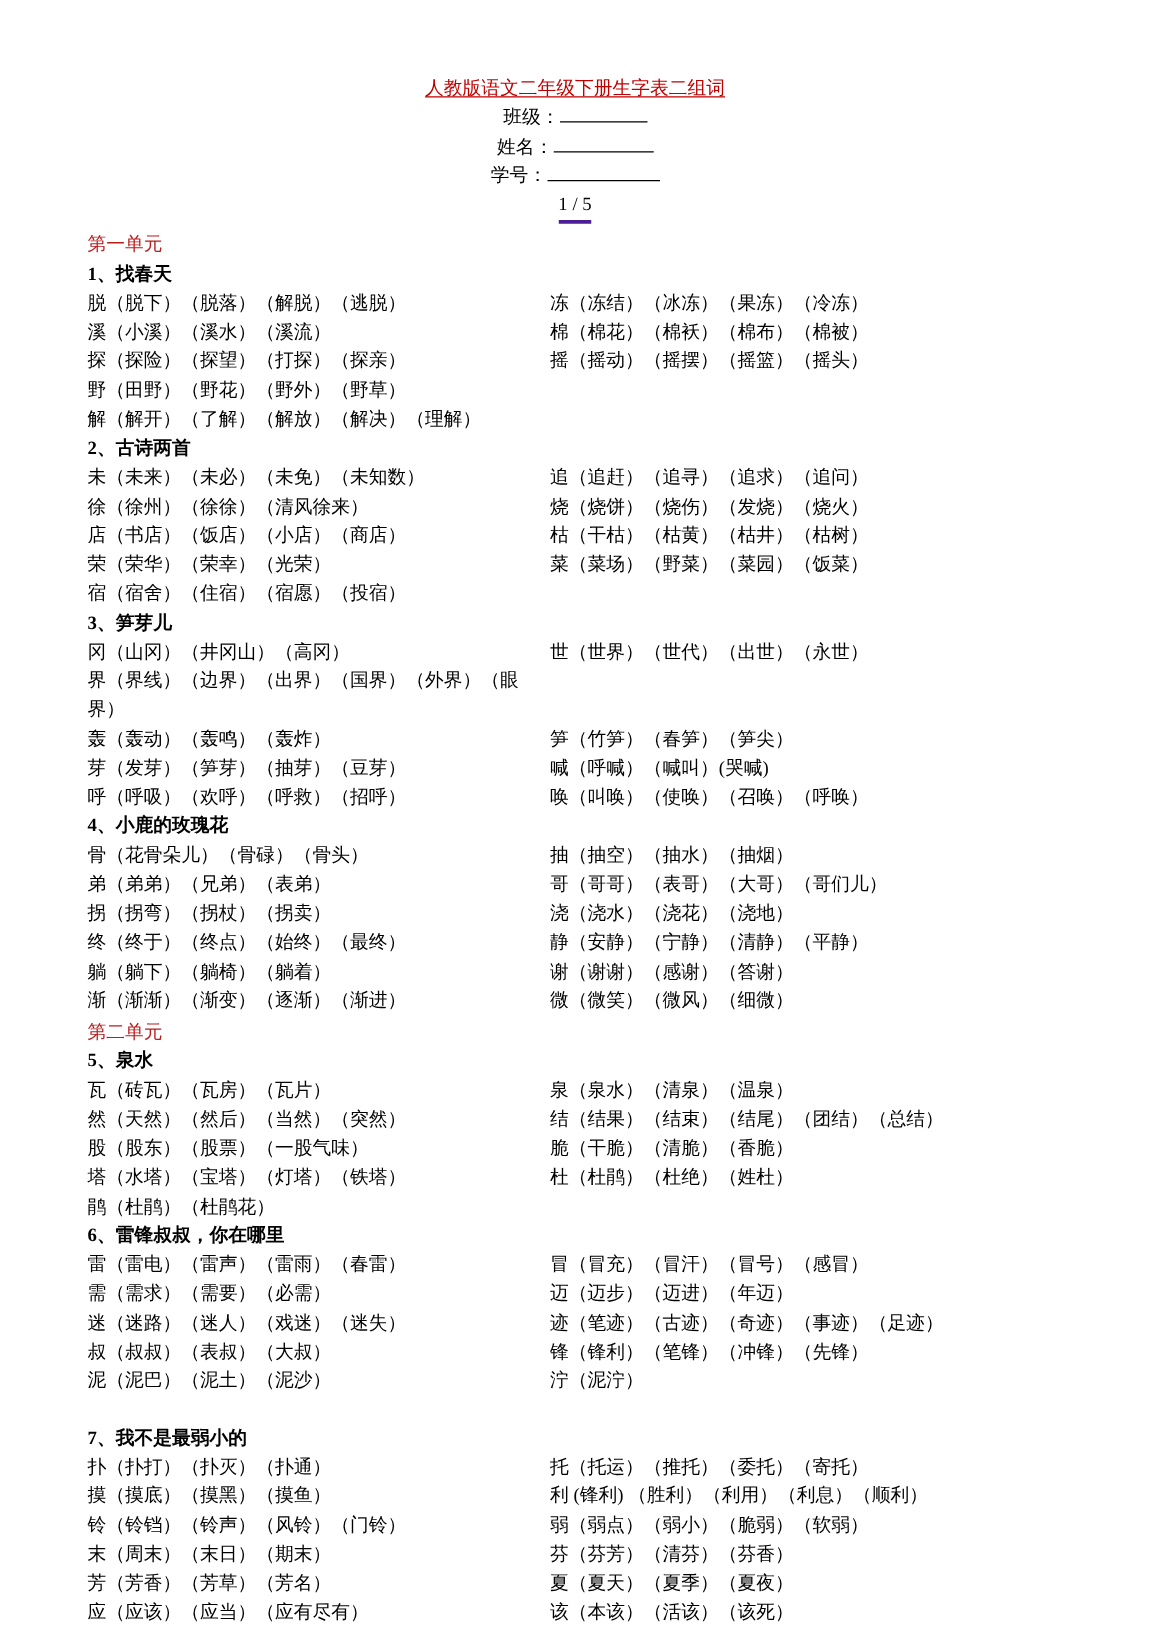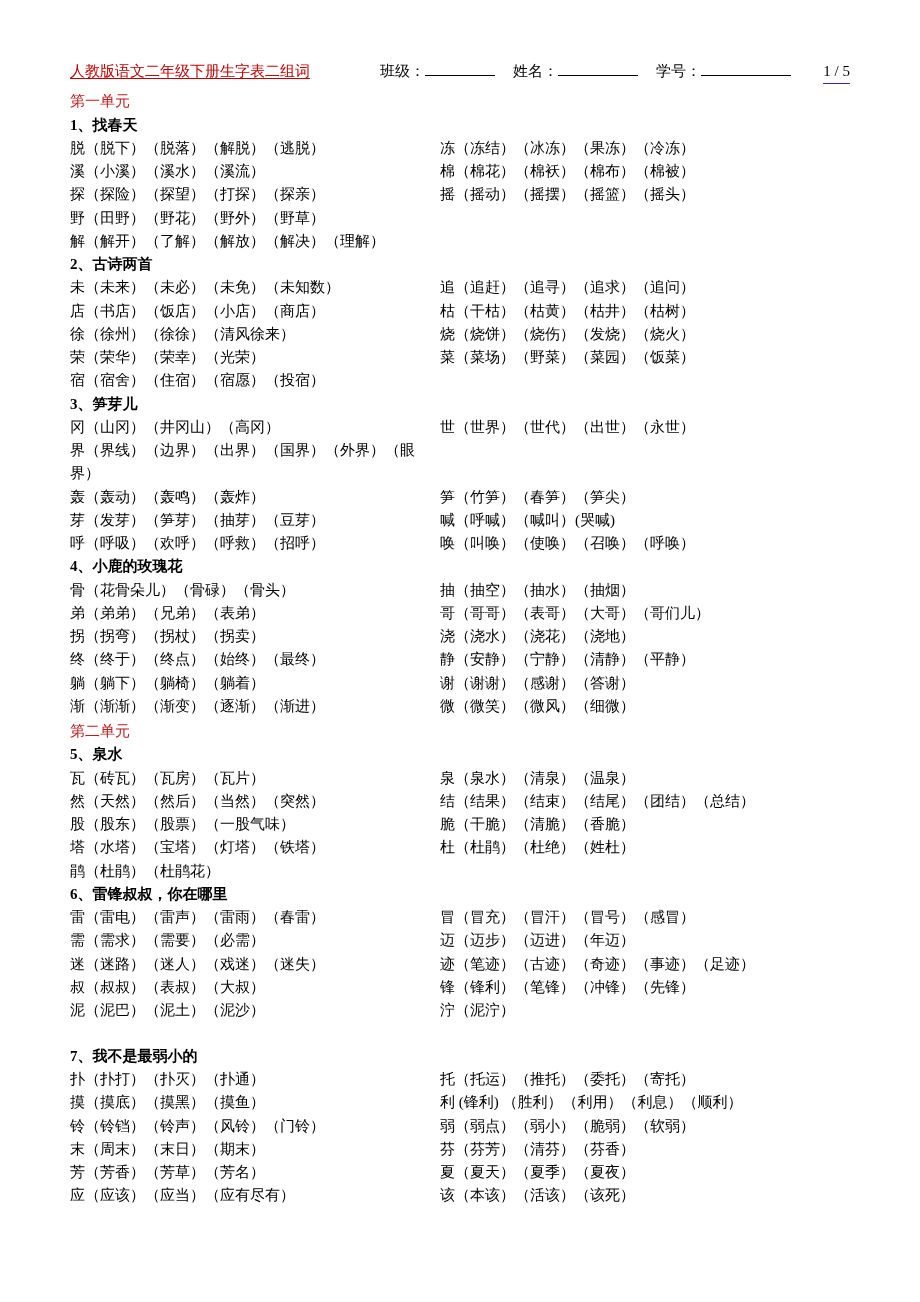--- a/index.html
+++ b/index.html
@@ -8,23 +8,24 @@
     margin: 0;
     padding: 60px 70px;
     width: 920px;
     box-sizing: border-box;
     font-size: 15px;
     color: #000;
     line-height: 1.55;
   }
   .header-line {
     display: flex;
-    align-items: flex-start;
+    align-items: center;
     margin-bottom: 6px;
     font-size: 15px;
+    flex-direction: column;
   }
   .header-title {
     color: #c00000;
     text-decoration: underline;
     text-underline-offset: 2px;
     white-space: nowrap;
   }
   .header-field {
     border-bottom: 1px solid #000;
     flex: 0 0 auto;
@@ -51,21 +52,21 @@
     display: flex;
   }
   .col1 {
     width: 370px;
     flex-shrink: 0;
   }
   .col2 {
     flex: 1;
   }
   .pagenum {
-    border-bottom: 1px solid #4c1d95;
+    border-bottom: 3px solid #4c1d95;
     display: inline-block;
     text-align: right;
   }
 </style>
 </head>
 <body>
 
 <div class="header-line">
   <span class="header-title">人教版语文二年级下册生字表二组词</span>
   <span style="display:inline-block; width:70px;"></span>
@@ -110,26 +111,26 @@
     <div class="row">
       <div class="col1">解（解开）（了解）（解放）（解决）（理解）</div>
       <div class="col2"></div>
     </div>
     <div class="lesson-title">2、古诗两首</div>
     <div class="row">
       <div class="col1">未（未来）（未必）（未免）（未知数）</div>
       <div class="col2">追（追赶）（追寻）（追求）（追问）</div>
     </div>
     <div class="row">
+      <div class="col1">徐（徐州）（徐徐）（清风徐来）</div>
+      <div class="col2">烧（烧饼）（烧伤）（发烧）（烧火）</div>
+    </div>
+    <div class="row">
       <div class="col1">店（书店）（饭店）（小店）（商店）</div>
       <div class="col2">枯（干枯）（枯黄）（枯井）（枯树）</div>
-    </div>
-    <div class="row">
-      <div class="col1">徐（徐州）（徐徐）（清风徐来）</div>
-      <div class="col2">烧（烧饼）（烧伤）（发烧）（烧火）</div>
     </div>
     <div class="row">
       <div class="col1">荣（荣华）（荣幸）（光荣）</div>
       <div class="col2">菜（菜场）（野菜）（菜园）（饭菜）</div>
     </div>
     <div class="row">
       <div class="col1">宿（宿舍）（住宿）（宿愿）（投宿）</div>
       <div class="col2"></div>
     </div>
     <div class="lesson-title">3、笋芽儿</div>

